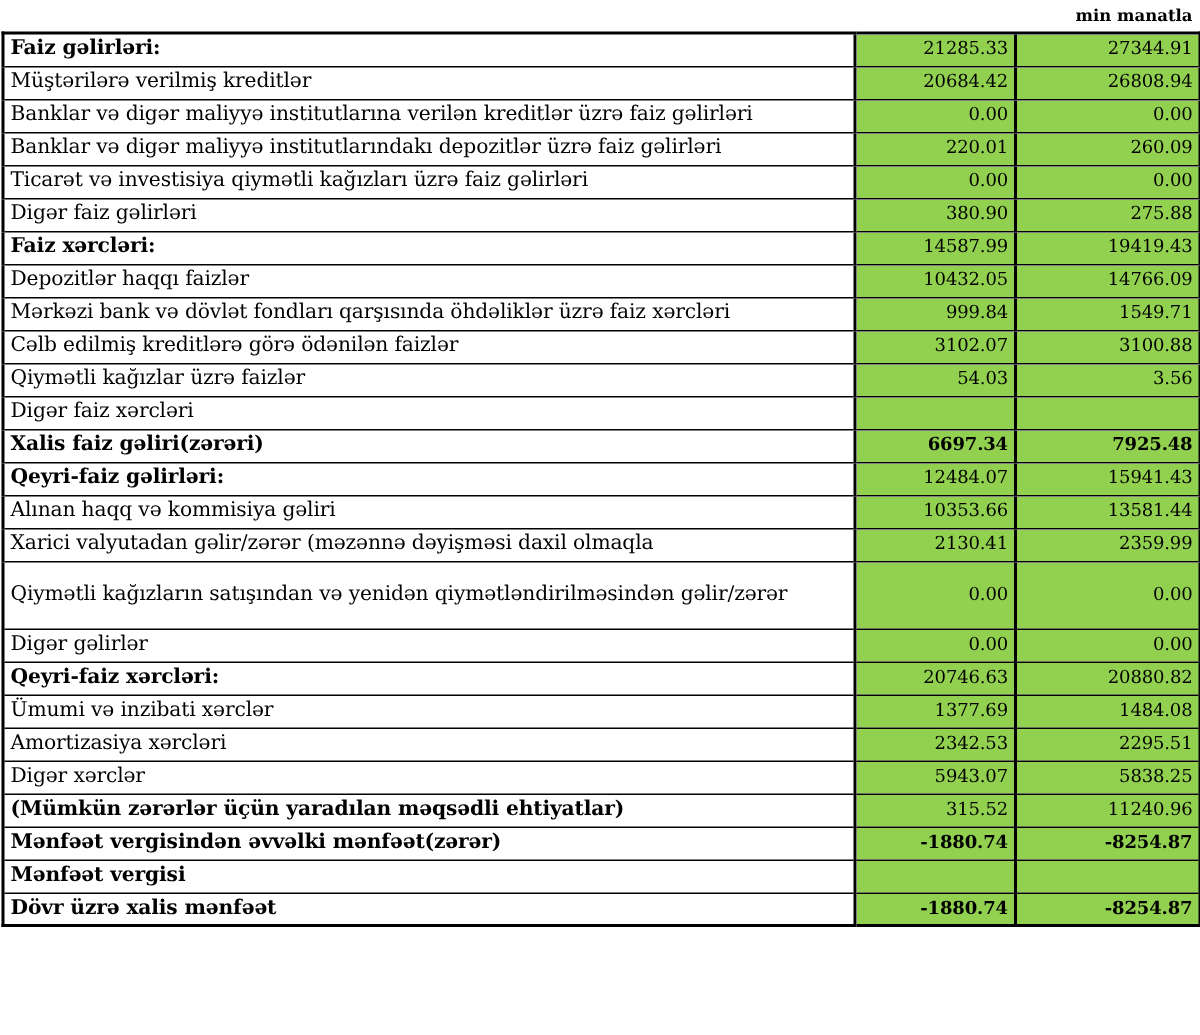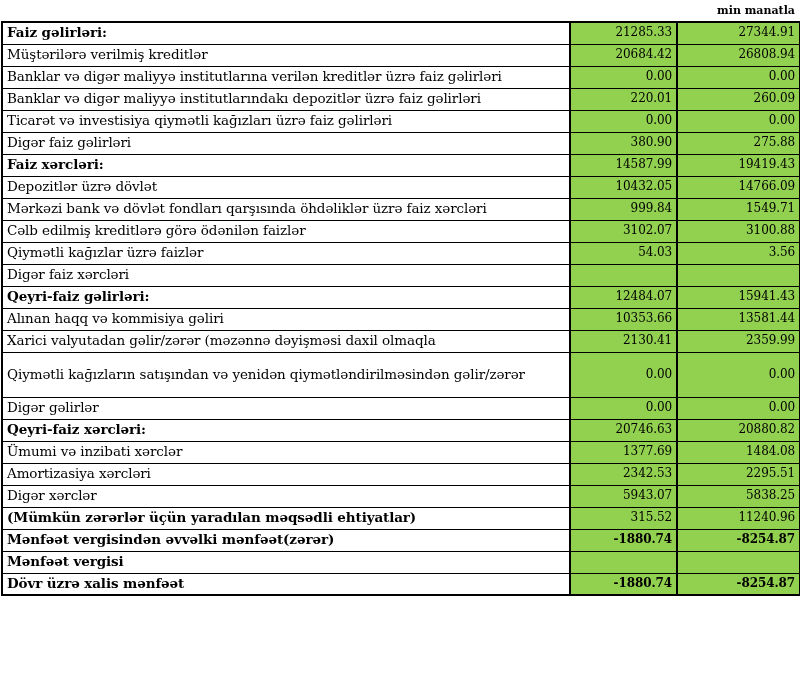--- a/index.html
+++ b/index.html
@@ -99,21 +99,21 @@
           <td class="label">Digər faiz gəlirləri</td>
           <td class="val">380.90</td>
           <td class="val">275.88</td>
         </tr>
         <tr>
           <td class="label b">Faiz xərcləri:</td>
           <td class="val">14587.99</td>
           <td class="val">19419.43</td>
         </tr>
         <tr>
-          <td class="label">Depozitlər üzrə dövlət</td>
+          <td class="label">Depozitlər haqqı faizlər</td>
           <td class="val">10432.05</td>
           <td class="val">14766.09</td>
         </tr>
         <tr>
           <td class="label">Mərkəzi bank və dövlət fondları qarşısında öhdəliklər üzrə faiz xərcləri</td>
           <td class="val">999.84</td>
           <td class="val">1549.71</td>
         </tr>
         <tr>
           <td class="label">Cəlb edilmiş kreditlərə görə ödənilən faizlər</td>
@@ -122,20 +122,25 @@
         </tr>
         <tr>
           <td class="label">Qiymətli kağızlar üzrə faizlər</td>
           <td class="val">54.03</td>
           <td class="val">3.56</td>
         </tr>
         <tr>
           <td class="label">Digər faiz xərcləri</td>
           <td class="val"></td>
           <td class="val"></td>
+        </tr>
+        <tr>
+          <td class="label b">Xalis faiz gəliri(zərəri)</td>
+          <td class="val b">6697.34</td>
+          <td class="val b">7925.48</td>
         </tr>
         <tr>
           <td class="label b">Qeyri-faiz gəlirləri:</td>
           <td class="val">12484.07</td>
           <td class="val">15941.43</td>
         </tr>
         <tr>
           <td class="label">Alınan haqq və kommisiya gəliri</td>
           <td class="val">10353.66</td>
           <td class="val">13581.44</td>

